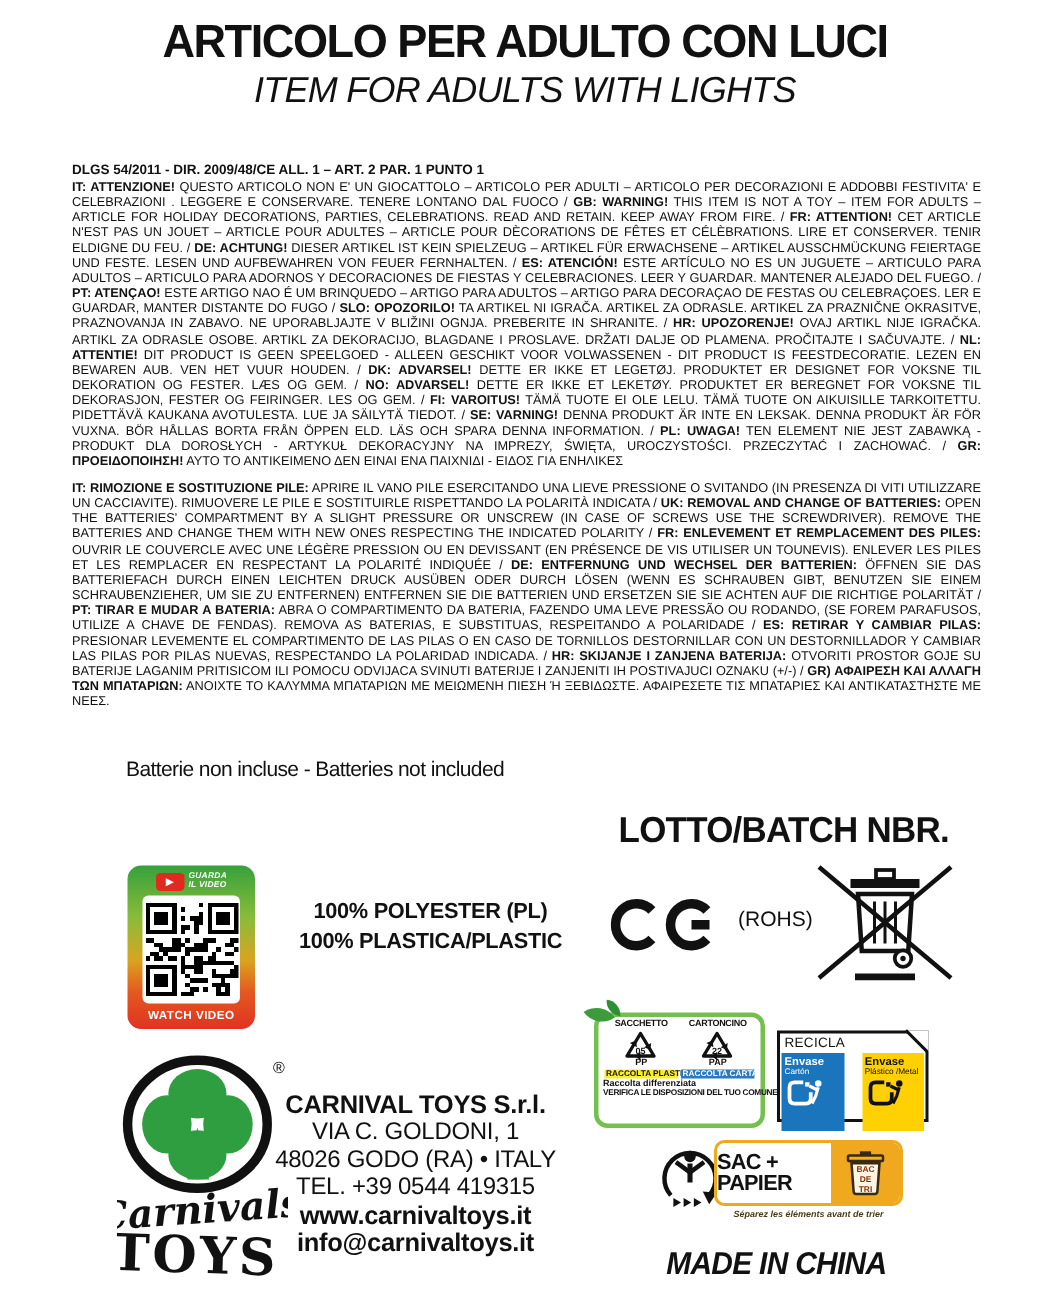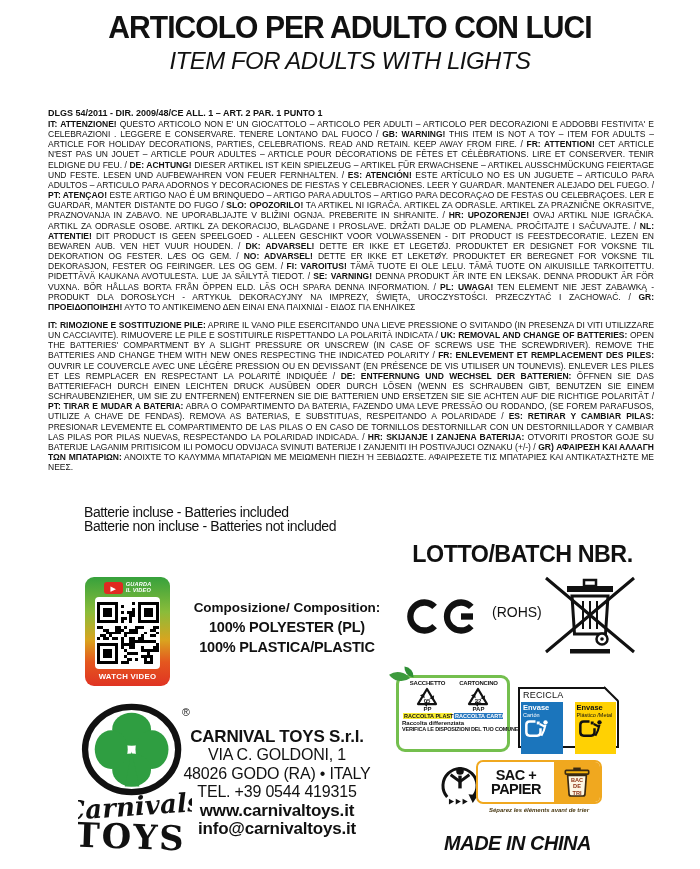--- a/index.html
+++ b/index.html
@@ -67,21 +67,21 @@
   .rec-cut-line{position:absolute;top:4px;right:-4px;width:20px;height:2px;background:#111;transform:rotate(45deg)}
 
   .clover{left:78px;top:703px;width:114px;height:160px}
   .company{left:162px;top:727px;width:230px;text-align:center;letter-spacing:-.2px}
   .co-name{font-size:17px;font-weight:bold;line-height:19px}
   .co-line{font-size:16px;line-height:18.5px}
   .co-bold{font-size:17px;font-weight:bold;line-height:18.5px}
 
   .triman{left:437px;top:762px;width:46px;height:46px}
   .sac{left:476px;top:760px;width:126px;height:44px;border:2px solid #f0a81f;border-radius:7px;background:#fff;display:flex;overflow:hidden}
-  .sac-left{flex:1;display:flex;flex-direction:column;align-items:center;justify-content:center;font-size:14.5px;font-weight:bold;line-height:14px;letter-spacing:-.5px}
+  .sac-left{flex:1;display:flex;flex-direction:column;justify-content:center;font-size:14.5px;font-weight:bold;line-height:14px;letter-spacing:-.5px}
   .sac-right{width:46px;background:#f0a81f;display:flex;align-items:center;justify-content:center}
   .sac-right svg{width:28px;height:34px}
   .sac-tagline{left:476px;top:807px;width:126px;text-align:center;font-size:6px;font-weight:bold;font-style:italic;color:#4a3a14}
 
   .madein{left:400px;top:831px;width:235px;text-align:center;font-size:21px;font-weight:bold;font-style:italic;letter-spacing:-.5px;transform:scaleX(.95)}
 </style>
 </head>
 <body>
 
 <div>
@@ -89,21 +89,20 @@
   <div class="abs title">ARTICOLO PER ADULTO CON LUCI</div>
   <div class="abs subtitle">ITEM FOR ADULTS WITH LIGHTS</div>
 
   <div class="abs textblock">
     <div class="regulation">DLGS 54/2011 - DIR. 2009/48/CE ALL. 1 – ART. 2 PAR. 1 PUNTO 1</div>
     <p class="body"><b>IT: ATTENZIONE!</b><span> QUESTO ARTICOLO NON E' UN GIOCATTOLO – ARTICOLO PER ADULTI – ARTICOLO PER DECORAZIONI E ADDOBBI FESTIVITA' E CELEBRAZIONI . LEGGERE E CONSERVARE. TENERE LONTANO DAL FUOCO / </span><b>GB: WARNING!</b><span> THIS ITEM IS NOT A TOY – ITEM FOR ADULTS – ARTICLE FOR HOLIDAY DECORATIONS, PARTIES, CELEBRATIONS. READ AND RETAIN. KEEP AWAY FROM FIRE. / </span><b>FR: ATTENTION!</b><span> CET ARTICLE N'EST PAS UN JOUET – ARTICLE POUR ADULTES – ARTICLE POUR DÈCORATIONS DE FÊTES ET CÉLÈBRATIONS. LIRE ET CONSERVER. TENIR ELDIGNE DU FEU. / </span><b>DE: ACHTUNG!</b><span> DIESER ARTIKEL IST KEIN SPIELZEUG – ARTIKEL FÜR ERWACHSENE – ARTIKEL AUSSCHMÜCKUNG FEIERTAGE UND FESTE. LESEN UND AUFBEWAHREN VON FEUER FERNHALTEN. / </span><b>ES: ATENCIÓN!</b><span> ESTE ARTÍCULO NO ES UN JUGUETE – ARTICULO PARA ADULTOS – ARTICULO PARA ADORNOS Y DECORACIONES DE FIESTAS Y CELEBRACIONES. LEER Y GUARDAR. MANTENER ALEJADO DEL FUEGO. / </span><b>PT: ATENÇAO!</b><span> ESTE ARTIGO NAO É UM BRINQUEDO – ARTIGO PARA ADULTOS – ARTIGO PARA DECORAÇAO DE FESTAS OU CELEBRAÇOES. LER E GUARDAR, MANTER DISTANTE DO FUGO / </span><b>SLO: OPOZORILO!</b><span> TA ARTIKEL NI IGRAČA. ARTIKEL ZA ODRASLE. ARTIKEL ZA PRAZNIČNE OKRASITVE, PRAZNOVANJA IN ZABAVO. NE UPORABLJAJTE V BLIŽINI OGNJA. PREBERITE IN SHRANITE. / </span><b>HR: UPOZORENJE!</b><span> OVAJ ARTIKL NIJE IGRAČKA. ARTIKL ZA ODRASLE OSOBE. ARTIKL ZA DEKORACIJO, BLAGDANE I PROSLAVE. DRŽATI DALJE OD PLAMENA. PROČITAJTE I SAČUVAJTE. / </span><b>NL: ATTENTIE!</b><span> DIT PRODUCT IS GEEN SPEELGOED - ALLEEN GESCHIKT VOOR VOLWASSENEN - DIT PRODUCT IS FEESTDECORATIE. LEZEN EN BEWAREN AUB. VEN HET VUUR HOUDEN. / </span><b>DK: ADVARSEL!</b><span> DETTE ER IKKE ET LEGETØJ. PRODUKTET ER DESIGNET FOR VOKSNE TIL DEKORATION OG FESTER. LÆS OG GEM. / </span><b>NO: ADVARSEL!</b><span> DETTE ER IKKE ET LEKETØY. PRODUKTET ER BEREGNET FOR VOKSNE TIL DEKORASJON, FESTER OG FEIRINGER. LES OG GEM. / </span><b>FI: VAROITUS!</b><span> TÄMÄ TUOTE EI OLE LELU. TÄMÄ TUOTE ON AIKUISILLE TARKOITETTU. PIDETTÄVÄ KAUKANA AVOTULESTA. LUE JA SÄILYTÄ TIEDOT. / </span><b>SE: VARNING!</b><span> DENNA PRODUKT ÄR INTE EN LEKSAK. DENNA PRODUKT ÄR FÖR VUXNA. BÖR HÅLLAS BORTA FRÅN ÖPPEN ELD. LÄS OCH SPARA DENNA INFORMATION. / </span><b>PL: UWAGA!</b><span> TEN ELEMENT NIE JEST ZABAWKĄ - PRODUKT DLA DOROSŁYCH - ARTYKUŁ DEKORACYJNY NA IMPREZY, ŚWIĘTA, UROCZYSTOŚCI. PRZECZYTAĆ I ZACHOWAĆ. / </span><b>GR: ΠΡΟΕΙΔΟΠΟΙΗΣΗ!</b><span> ΑΥΤΟ ΤΟ ΑΝΤΙΚΕΙΜΕΝΟ ΔΕΝ ΕΙΝΑΙ ΕΝΑ ΠΑΙΧΝΙΔΙ - ΕΙΔΟΣ ΓΙΑ ΕΝΗΛΙΚΕΣ</span></p>
     <p class="body gap"><b>IT: RIMOZIONE E SOSTITUZIONE PILE:</b><span> APRIRE IL VANO PILE ESERCITANDO UNA LIEVE PRESSIONE O SVITANDO (IN PRESENZA DI VITI UTILIZZARE UN CACCIAVITE). RIMUOVERE LE PILE E SOSTITUIRLE RISPETTANDO LA POLARITÀ INDICATA / </span><b>UK: REMOVAL AND CHANGE OF BATTERIES:</b><span> OPEN THE BATTERIES' COMPARTMENT BY A SLIGHT PRESSURE OR UNSCREW (IN CASE OF SCREWS USE THE SCREWDRIVER). REMOVE THE BATTERIES AND CHANGE THEM WITH NEW ONES RESPECTING THE INDICATED POLARITY / </span><b>FR: ENLEVEMENT ET REMPLACEMENT DES PILES:</b><span> OUVRIR LE COUVERCLE AVEC UNE LÉGÈRE PRESSION OU EN DEVISSANT (EN PRÉSENCE DE VIS UTILISER UN TOUNEVIS). ENLEVER LES PILES ET LES REMPLACER EN RESPECTANT LA POLARITÉ INDIQUÉE / </span><b>DE: ENTFERNUNG UND WECHSEL DER BATTERIEN:</b><span> ÖFFNEN SIE DAS BATTERIEFACH DURCH EINEN LEICHTEN DRUCK AUSÜBEN ODER DURCH LÖSEN (WENN ES SCHRAUBEN GIBT, BENUTZEN SIE EINEM SCHRAUBENZIEHER, UM SIE ZU ENTFERNEN) ENTFERNEN SIE DIE BATTERIEN UND ERSETZEN SIE SIE ACHTEN AUF DIE RICHTIGE POLARITÄT / </span><b>PT: TIRAR E MUDAR A BATERIA:</b><span> ABRA O COMPARTIMENTO DA BATERIA, FAZENDO UMA LEVE PRESSÃO OU RODANDO, (SE FOREM PARAFUSOS, UTILIZE A CHAVE DE FENDAS). REMOVA AS BATERIAS, E SUBSTITUAS, RESPEITANDO A POLARIDADE / </span><b>ES: RETIRAR Y CAMBIAR PILAS:</b><span> PRESIONAR LEVEMENTE EL COMPARTIMENTO DE LAS PILAS O EN CASO DE TORNILLOS DESTORNILLAR CON UN DESTORNILLADOR Y CAMBIAR LAS PILAS POR PILAS NUEVAS, RESPECTANDO LA POLARIDAD INDICADA. / </span><b>HR: SKIJANJE I ZANJENA BATERIJA:</b><span> OTVORITI PROSTOR GOJE SU BATERIJE LAGANIM PRITISICOM ILI POMOCU ODVIJACA SVINUTI BATERIJE I ZANJENITI IH POSTIVAJUCI OZNAKU (+/-) / </span><b>GR) ΑΦΑΙΡΕΣΗ ΚΑΙ ΑΛΛΑΓΗ ΤΩΝ ΜΠΑΤΑΡΙΩΝ:</b><span> ΑΝΟΙΧΤΕ ΤΟ ΚΑΛΥΜΜΑ ΜΠΑΤΑΡΙΩΝ ΜΕ ΜΕΙΩΜΕΝΗ ΠΙΕΣΗ Ή ΞΕΒΙΔΩΣΤΕ. ΑΦΑΙΡΕΣΕΤΕ ΤΙΣ ΜΠΑΤΑΡΙΕΣ ΚΑΙ ΑΝΤΙΚΑΤΑΣΤΗΣΤΕ ΜΕ ΝΕΕΣ.</span></p>
   </div>
 
   <div class="abs battnote">
-    <div>Batterie incluse - Batteries included</div>
     <div>Batterie non incluse - Batteries not included</div>
   </div>
 
   <div class="abs lotto">LOTTO/BATCH NBR.</div>
 
   <div class="abs qr-badge">
     <div class="qr-top">
       <div class="yt">
           <span>▶</span>
         </div>
@@ -235,21 +234,20 @@
           <rect x="16" y="2" width="3" height="3" fill="#000"></rect>
           <rect x="0" y="14" width="7" height="7" fill="#000"></rect>
           <rect x="1" y="15" width="5" height="5" fill="#fff"></rect>
           <rect x="2" y="16" width="3" height="3" fill="#000"></rect>
         </svg>
     </div>
     <div class="qr-bottom">WATCH VIDEO</div>
   </div>
 
   <div class="abs composition">
-    <div class="comp-title">Composizione/ Composition:</div>
     <div class="comp-line">100% POLYESTER (PL)</div>
     <div class="comp-line">100% PLASTICA/PLASTIC</div>
   </div>
 
   <svg class="abs ce" viewBox="0 0 120 52">
     <path d="M41.4 11.7 A21 21 0 1 0 41.4 40.3" fill="none" stroke="#111" stroke-width="9.5"></path>
     <path d="M96.4 11.7 A21 21 0 1 0 96.4 40.3" fill="none" stroke="#111" stroke-width="9.5"></path>
     <line x1="81" y1="26" x2="99" y2="26" stroke="#111" stroke-width="9.5"></line>
   </svg>
   <div class="abs rohs">(ROHS)</div>

